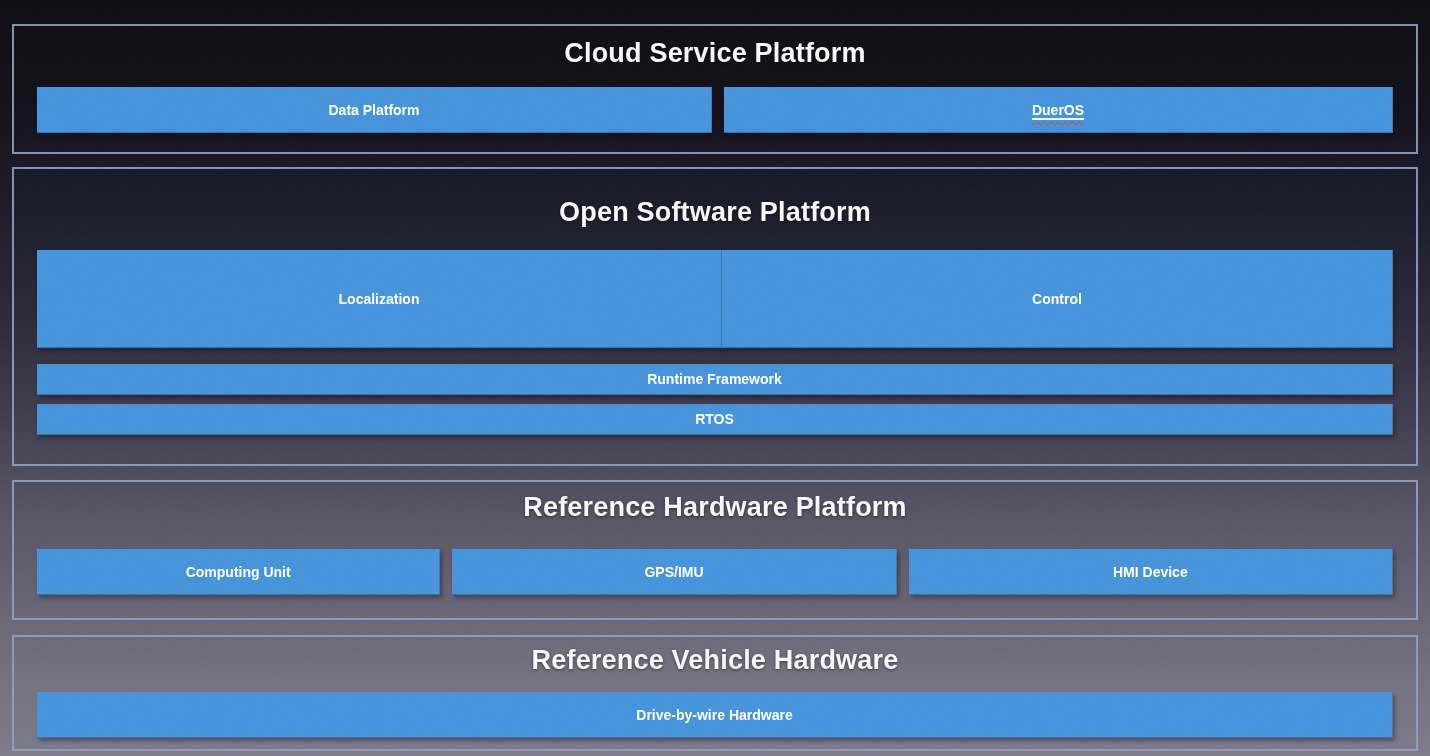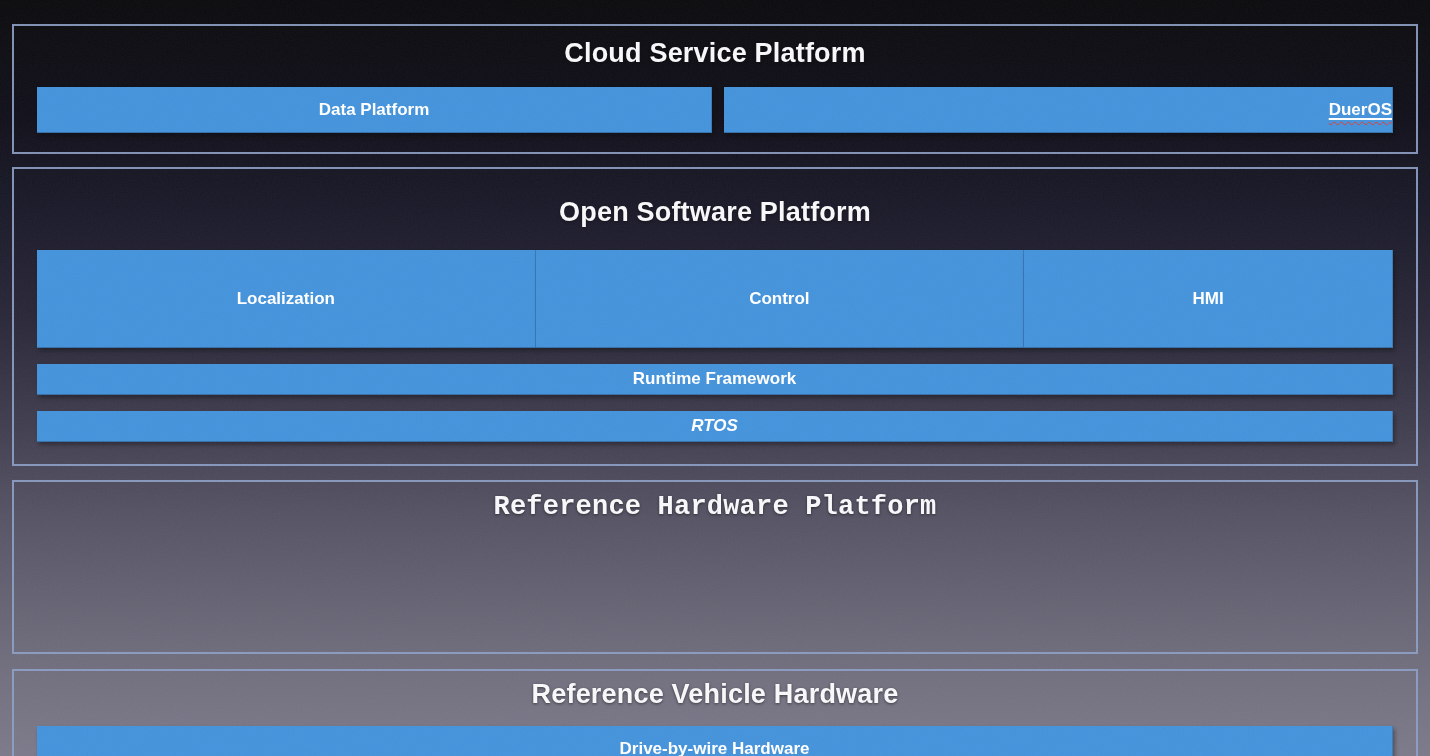--- a/index.html
+++ b/index.html
@@ -55,45 +55,45 @@
     letter-spacing: 0.2px;
     text-shadow: 0 1px 3px rgba(0,0,0,0.55);
   }
 
   .row { display: flex; }
 
   .bluebox {
     background: #3E8FD9;
     color: #ffffff;
     font-weight: 700;
-    font-size: 17px;
+    font-size: 14px;
     display: flex;
     align-items: center;
     justify-content: center;
     text-align: center;
     box-shadow: 2px 3px 4px rgba(0,0,0,0.38);
     border-bottom: 1px solid rgba(20,40,70,0.35);
     border-right: 1px solid rgba(20,40,70,0.25);
   }
 
   
   .sec-cloud  { margin-top: 8px;  height: 130px; padding-top: 10px; }
   .sec-cloud  .row { margin-top: 17px; gap: 12px; }
   .sec-cloud  .bluebox { height: 46px; }
 
   
   .sec-soft   { margin-top: 13px; height: 299px; padding-top: 26px; }
   .sec-soft   .row-modules { margin-top: 21px; gap: 0; }
   .sec-soft   .row-modules .bluebox { height: 98px; }
   .sec-soft   .layer { height: 31px; }
   .layer-runtime { margin-top: 16px; }
-  .layer-rtos    { margin-top: 16px; font-style: italic; }
+  .layer-rtos    { margin-top: 9px; }
 
   
-  .sec-hw     { margin-top: 14px; height: 174px; padding-top: 8px; font-family: Liberation Mono, monospace; }
+  .sec-hw     { margin-top: 14px; height: 140px; padding-top: 8px; }
   .sec-hw     .row { margin-top: 25px; gap: 12px; }
   .sec-hw     .bluebox { height: 46px; }
 
   
   .sec-veh    { margin-top: 15px; height: 116px; padding-top: 6px; }
   .sec-veh    .bluebox { height: 46px; margin-top: 15px; }
 
   
   .u-link {
     text-decoration: underline;
@@ -114,49 +114,57 @@
 <div class="page">
 
   <div class="stack">
 
     <div class="section sec-cloud">
       <div class="section-title">Cloud Service Platform</div>
       <div class="row">
         <div class="bluebox" style="flex: 674 674 0;">
           <span>Data Platform</span>
         </div>
-        <div class="bluebox" style="flex: 668 668 0; justify-content: flex-end;">
+        <div class="bluebox" style="flex: 668 668 0;">
           <span class="u-link"><span class="u-wavy">DuerOS</span></span>
         </div>
       </div>
     </div>
 
     <div class="section sec-soft">
       <div class="section-title">Open Software Platform</div>
       <div class="row row-modules">
         <div class="bluebox" style="flex: 491 491 0;">
           <span>Localization</span>
         </div>
         <div class="bluebox" style="flex: 481 481 0;">
           <span>Control</span>
         </div>
-        <div class="bluebox" style="flex: 363 363 0;">
-          <span>HMI</span>
-        </div>
       </div>
       <div class="bluebox layer layer-runtime">
         <span>Runtime Framework</span>
       </div>
       <div class="bluebox layer layer-rtos">
         <span>RTOS</span>
       </div>
     </div>
 
     <div class="section sec-hw">
       <div class="section-title">Reference Hardware Platform</div>
+      <div class="row">
+        <div class="bluebox" style="flex: 403 403 0;">
+          <span>Computing Unit</span>
+        </div>
+        <div class="bluebox" style="flex: 444 444 0;">
+          <span>GPS/IMU</span>
+        </div>
+        <div class="bluebox" style="flex: 484 484 0;">
+          <span>HMI Device</span>
+        </div>
+      </div>
     </div>
 
     <div class="section sec-veh">
       <div class="section-title">Reference Vehicle Hardware</div>
       <div class="bluebox">
         <span>Drive-by-wire Hardware</span>
       </div>
     </div>
 
   </div>

